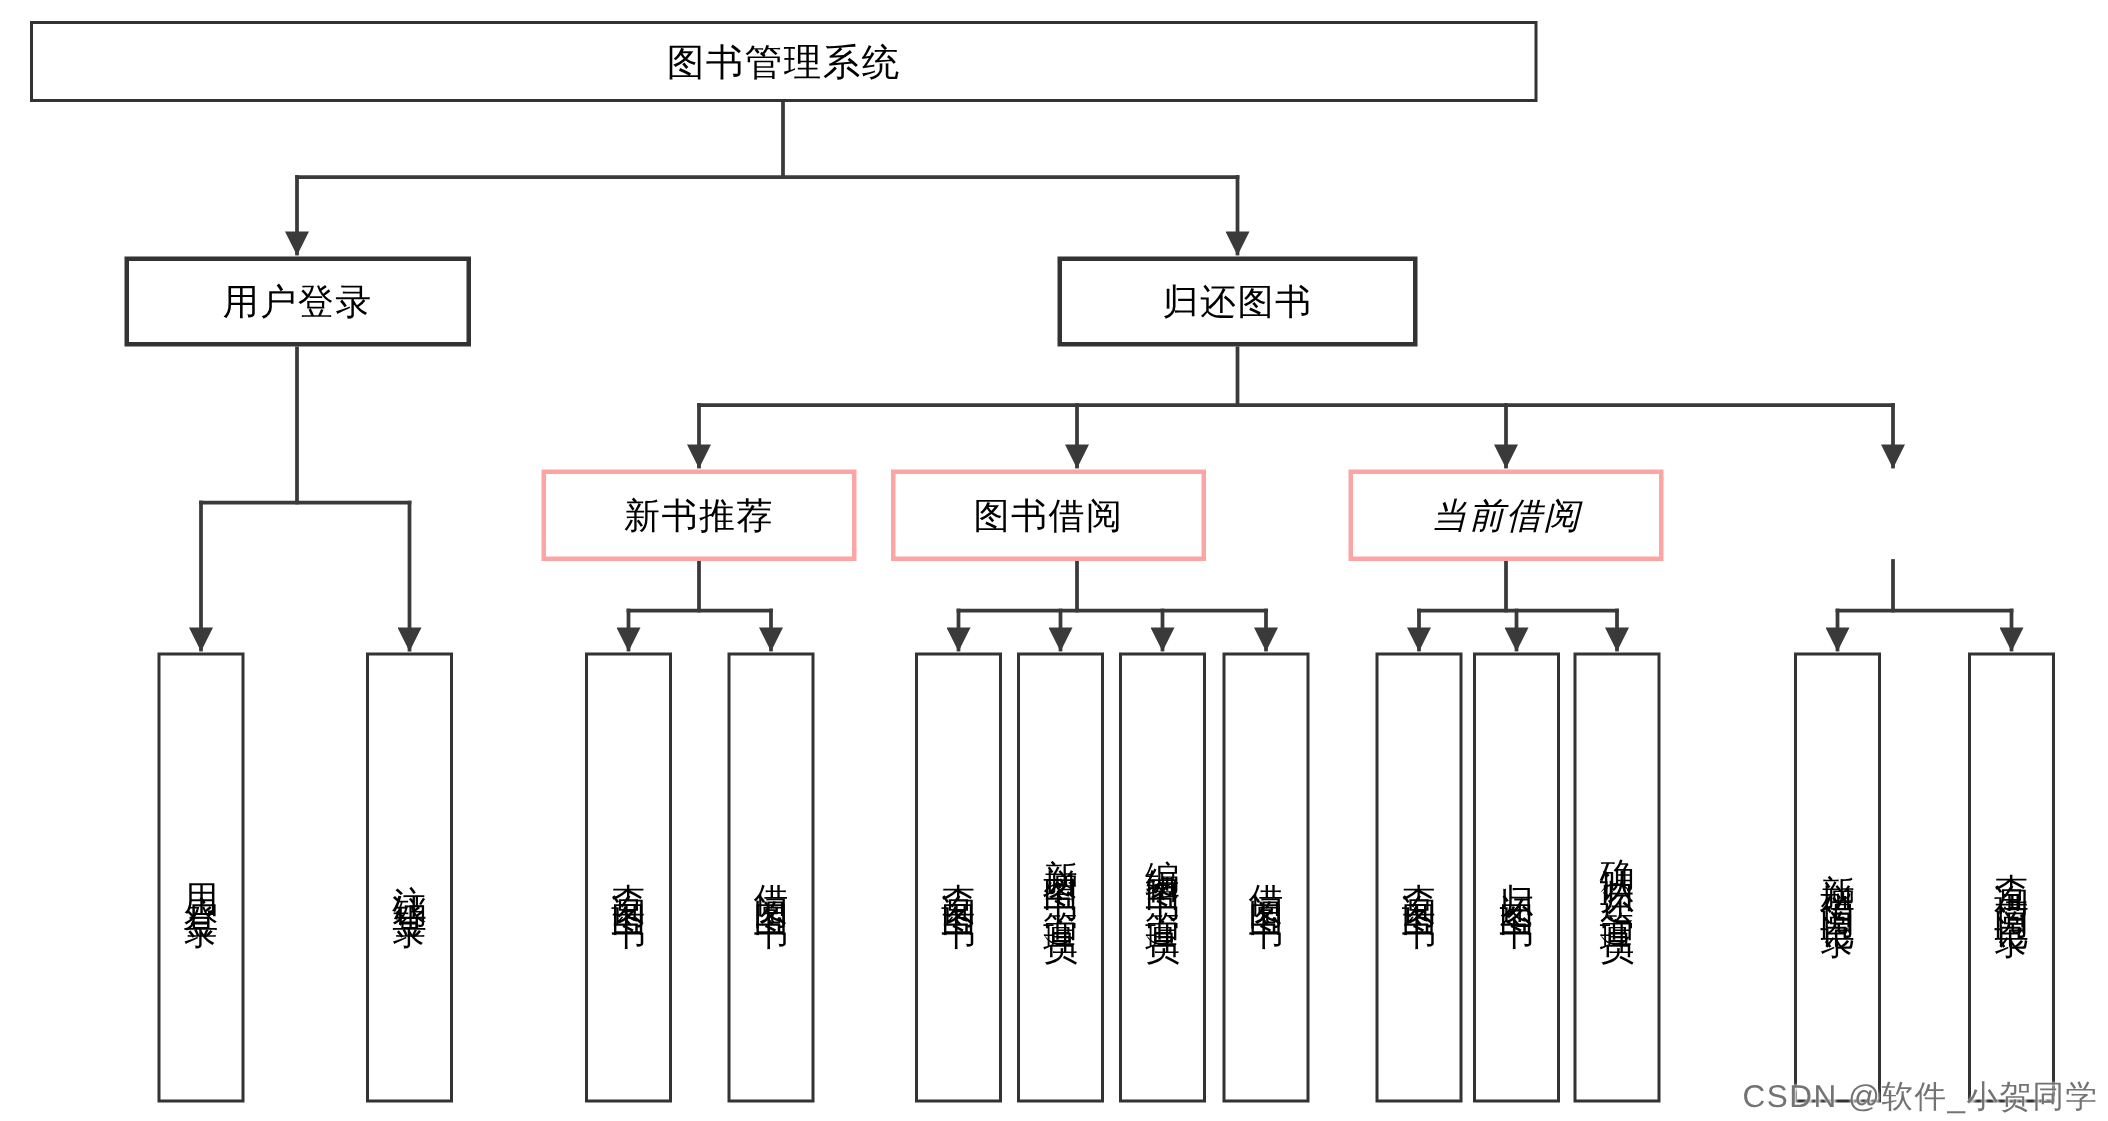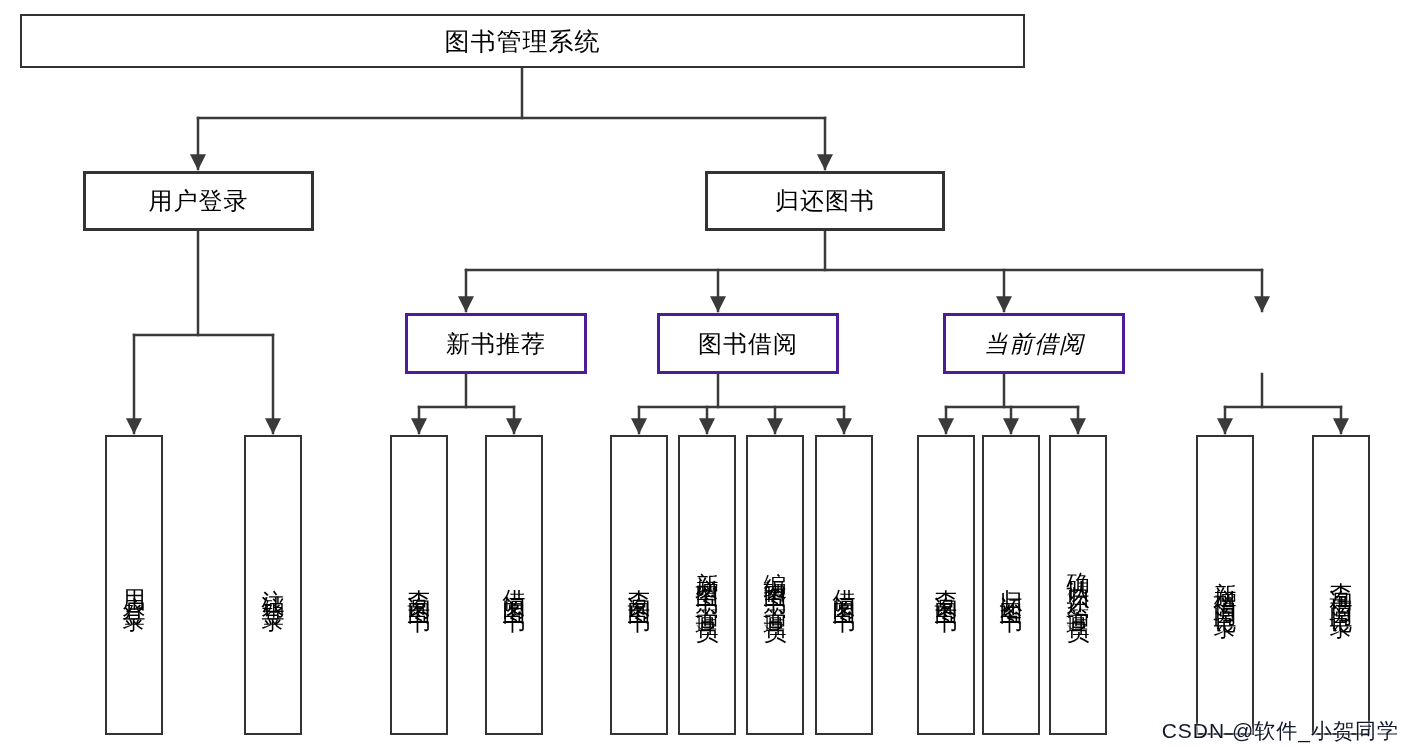--- a/index.html
+++ b/index.html
@@ -21,21 +21,21 @@
     position: absolute;
     box-sizing: border-box;
     background: #ffffff;
     display: flex;
     align-items: center;
     justify-content: center;
     color: #000000;
   }
   .node.top   { border: 2px solid #333333; left: 20px;  top: 14px;  width: 1005px; height: 54px; }
   .node.lvl2  { border: 3px solid #333333; top: 171px; height: 60px; }
-  .node.lvl3  { border: 3px solid #4c1d95; top: 313px; height: 61px; width: 182px; margin-left: 44px; }
+  .node.lvl3  { border: 3px solid #fca5a5; top: 313px; height: 61px; width: 210px; }
   .node.leaf  { border: 2px solid #333333; top: 435px; height: 300px; width: 58px; }
 
   .hlabel {
     font-size: 24px;
     letter-spacing: 1px;
     white-space: nowrap;
   }
   .top .hlabel { font-size: 25px; }
   .vlabel {
     writing-mode: vertical-rl;
@@ -43,21 +43,21 @@
     font-size: 23px;
     letter-spacing: 7px;
     line-height: 1;
     white-space: nowrap;
   }
   .watermark {
     position: absolute;
     right: 6px;
     top: 717px;
     font-size: 21px;
-    color: #0f172a;
+    color: #737373;
     letter-spacing: 1px;
     text-shadow: 0 0 2px #ffffff, 1px 1px 2px #ffffff;
     z-index: 10;
     white-space: nowrap;
   }
 </style>
 </head>
 <body>
 
 <div class="canvas">
@@ -119,21 +119,21 @@
   <div class="node lvl2" style="left:83px; width:231px;">
     <span class="hlabel">用户登录</span>
   </div>
   <div class="node lvl2" style="left:705px; width:240px;">
     <span class="hlabel">归还图书</span>
   </div>
 
   <div class="node lvl3" style="left:361px;">
     <span class="hlabel">新书推荐</span>
   </div>
-  <div class="node lvl3" style="left:613px;">
+  <div class="node lvl3" style="left:594px;">
     <span class="hlabel">图书借阅</span>
   </div>
   <div class="node lvl3" style="left:899px;font-style:italic;">
     <span class="hlabel">当前借阅</span>
   </div>
 
   <div class="node leaf" style="left:105px;">
     <span class="vlabel">用户登录</span>
   </div>
   <div class="node leaf" style="left:244px;">

